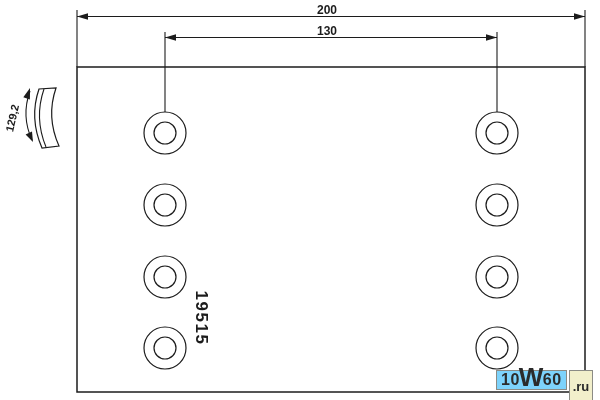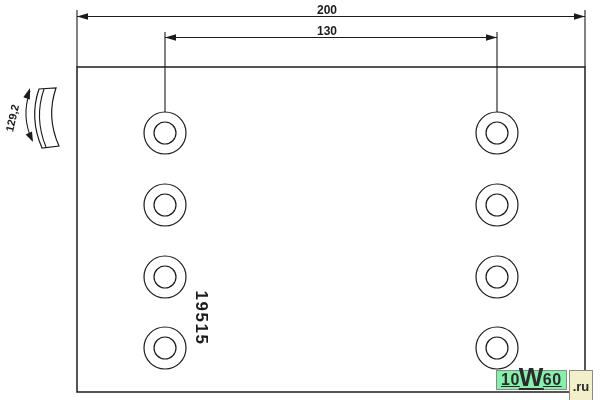--- a/index.html
+++ b/index.html
@@ -63,20 +63,20 @@
         <polygon points="30,88 29.9,99.6 23.3,97.2" fill="#1c1c1c"></polygon>
         <polygon points="33,142 25.6,134.4 32,131.4" fill="#1c1c1c"></polygon>
         <text x="16" y="119" text-anchor="middle" font-size="11" font-weight="bold" fill="#1c1c1c" font-family="&quot;Liberation Sans&quot;, sans-serif" transform="rotate(-77 16 119)">129,2</text>
       </g>
       <g>
         <text x="200" y="318" text-anchor="middle" dominant-baseline="middle" font-size="17" font-weight="bold" letter-spacing="1.5" fill="#1c1c1c" font-family="&quot;Liberation Sans&quot;, sans-serif" transform="rotate(90 200 318)">19515</text>
       </g>
     </svg>
 
   <div class="watermark">
-    <div class="wm-main" style="background: #86efac; border-color: rgb(139, 139, 133); color: rgb(43, 43, 43); text-decoration: underline;">
+    <div class="wm-main" style="background: #7dd3fc; border-color: rgb(139, 139, 133); color: rgb(43, 43, 43);">
       <span>10</span>
         <span class="wm-big">W</span>
         <span>60</span>
     </div>
     <div class="wm-tld" style="background: rgb(242, 239, 203); border-color: rgb(139, 139, 133); color: rgb(43, 43, 43);">.ru</div>
   </div>
 </div>
 
 </body></html>

